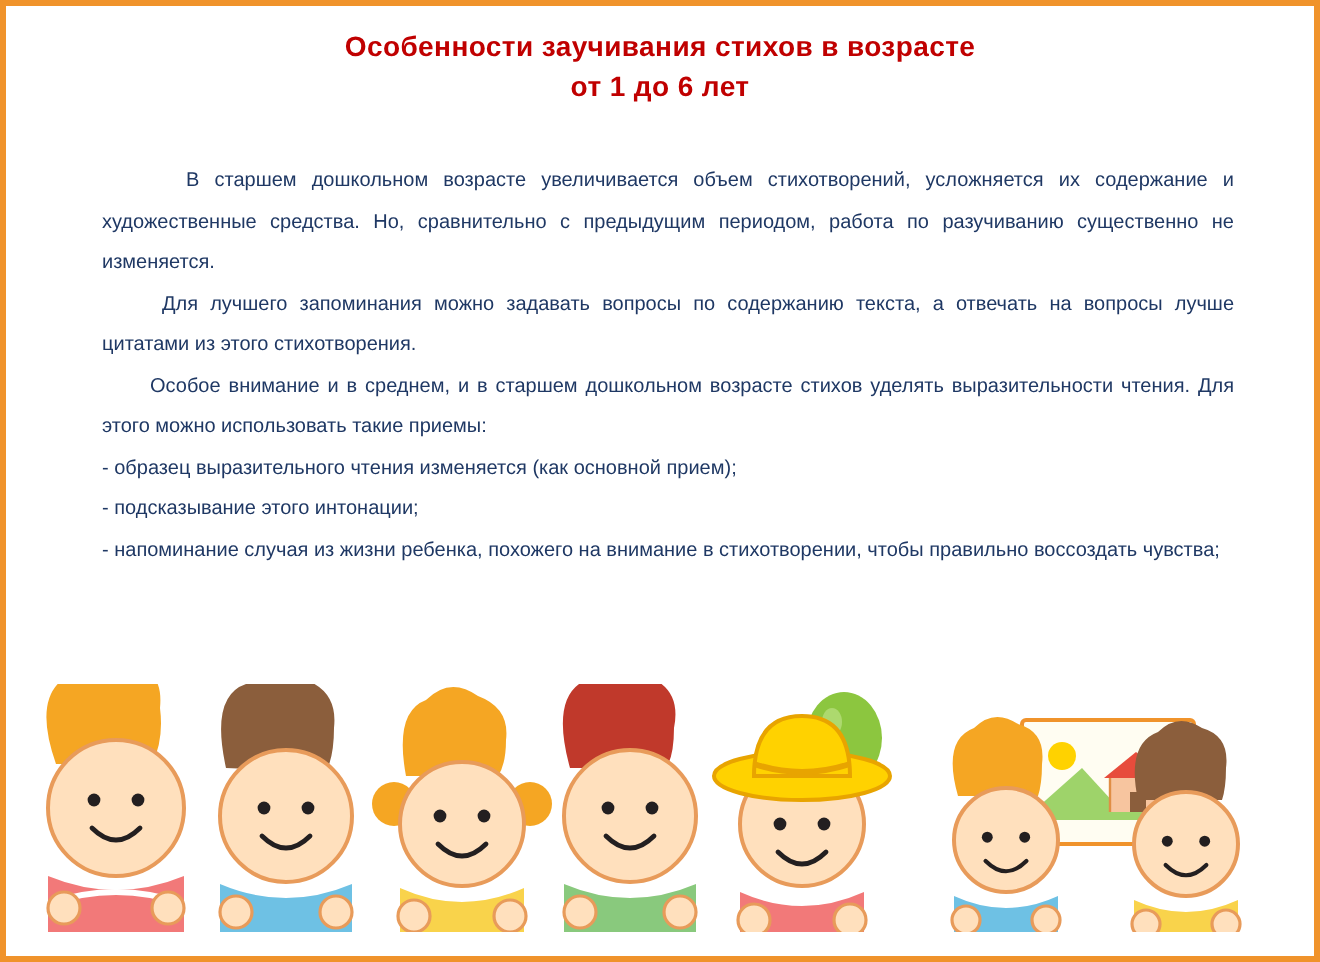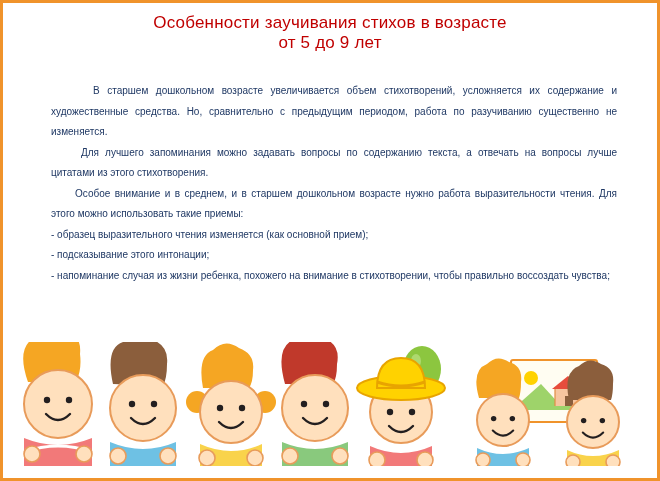--- a/index.html
+++ b/index.html
@@ -24,22 +24,22 @@
   }
   .title-block {
     position: absolute;
     top: 10px;
     left: 0;
     width: 100%;
     text-align: center;
   }
   .title-line {
     color: #c00000;
-    font-weight: normal;
-    font-size: 17px;
+    font-weight: bold;
+    font-size: 14px;
     line-height: 20px;
     letter-spacing: 0.2px;
   }
   .body-text {
     position: absolute;
     top: 78px;
     left: 48px;
     width: 566px;
     color: #1f3864;
     font-size: 10px;
@@ -75,27 +75,27 @@
     display: block;
   }
 </style>
 </head>
 <body>
 
 <div class="slide">
 
   <div class="title-block">
     <div class="title-line">Особенности заучивания стихов  в возрасте</div>
-    <div class="title-line">от 5 до 9 лет</div>
+    <div class="title-line">от 1 до 6 лет</div>
   </div>
 
   <div class="body-text">
     <p class="para">В старшем дошкольном возрасте увеличивается объем стихотворений, усложняется их содержание и художественные средства. Но, сравнительно с предыдущим периодом, работа по разучиванию существенно не изменяется.</p>
     <p class="para small-indent">Для лучшего запоминания можно задавать вопросы по содержанию текста, а отвечать на вопросы лучше цитатами из этого стихотворения.</p>
-    <p class="para tiny-indent">Особое внимание и в среднем, и в старшем дошкольном возрасте нужно работа выразительности чтения. Для этого можно использовать такие приемы:</p>
+    <p class="para tiny-indent">Особое внимание и в среднем, и в старшем дошкольном возрасте стихов уделять выразительности чтения. Для этого можно использовать такие приемы:</p>
     <p class="bullet">- образец выразительного чтения изменяется (как основной прием);</p>
     <p class="bullet">- подсказывание этого интонации;</p>
     <p class="bullet">- напоминание случая из жизни ребенка, похожего на внимание в стихотворении, чтобы правильно воссоздать чувства;</p>
   </div>
 
   <div class="art">
     <svg width="654" height="136" viewBox="0 0 654 136" xmlns="http://www.w3.org/2000/svg">
       <defs>
         <g id="face-lines">
           <circle cx="-11" cy="-4" r="3.2" fill="#231f20"></circle>

